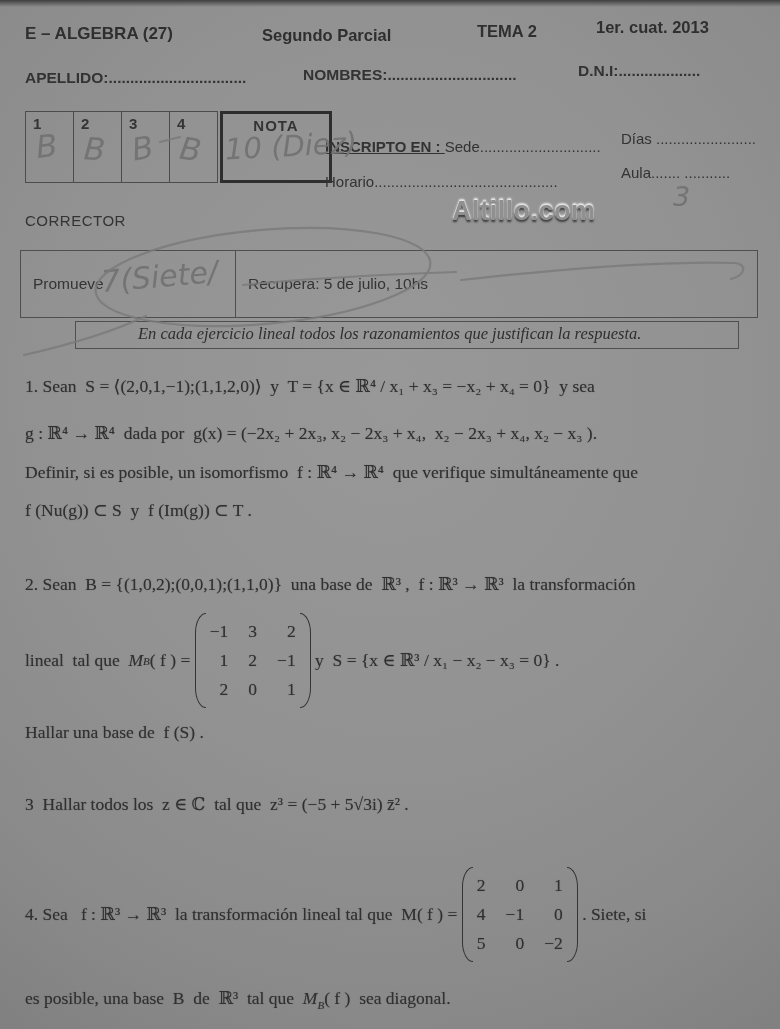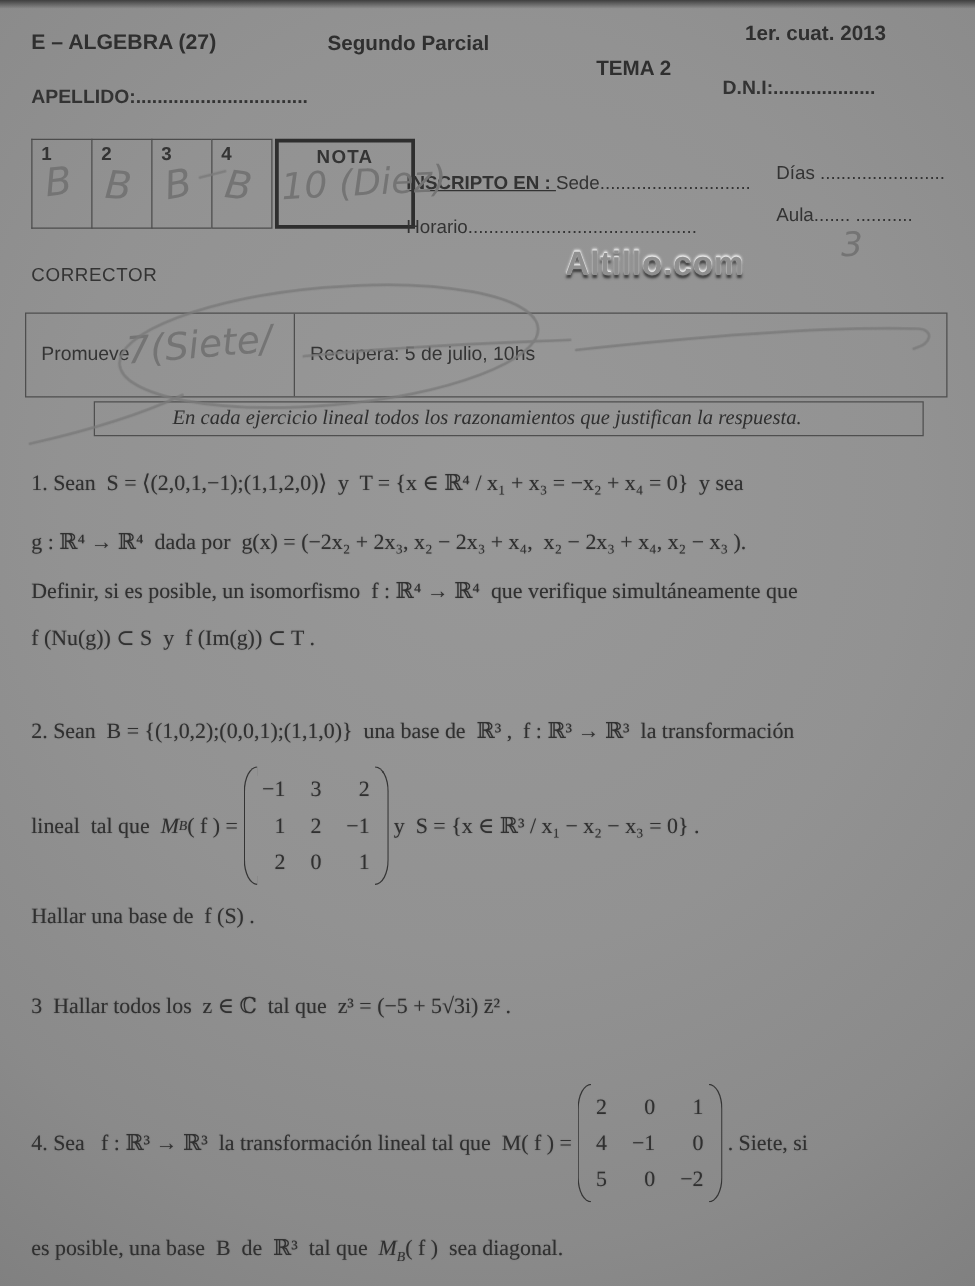--- a/index.html
+++ b/index.html
@@ -58,24 +58,25 @@
   svg.pencil { position:absolute; left:0; top:0; pointer-events:none; }
 </style>
 </head>
 <body>
 
 <div id="page">
   <div id="topshade"></div>
 
   <div class="abs hdr" style="left:25px; top:24px; font-size:17px;">E – ALGEBRA (27)</div>
   <div class="abs hdr" style="left:262px; top:26px;">Segundo Parcial</div>
-  <div class="abs hdr" style="left:477px; top:22px;margin-top:24px;">TEMA 2</div>
+  <div class="abs hdr" style="left:477px; top:22px;">TEMA 2</div>
   <div class="abs hdr" style="left:596px; top:18px;">1er. cuat. 2013</div>
 
   <div class="abs label bold" style="left:25px; top:69px; font-size:15.5px;">APELLIDO:................................</div>
+  <div class="abs label bold" style="left:303px; top:66px; font-size:15.5px;">NOMBRES:..............................</div>
   <div class="abs label bold" style="left:578px; top:62px; font-size:15.5px;">D.N.I:...................</div>
 
   <div class="abs" style="left:25px; top:111px;" id="gtable">
     <div class="gcell">
       <span class="gnum">1</span>
       <span class="ghand hand">B</span>
     </div>
     <div class="gcell">
       <span class="gnum">2</span>
       <span class="ghand hand" style="transform:rotate(4deg); top:19px;">B</span>

